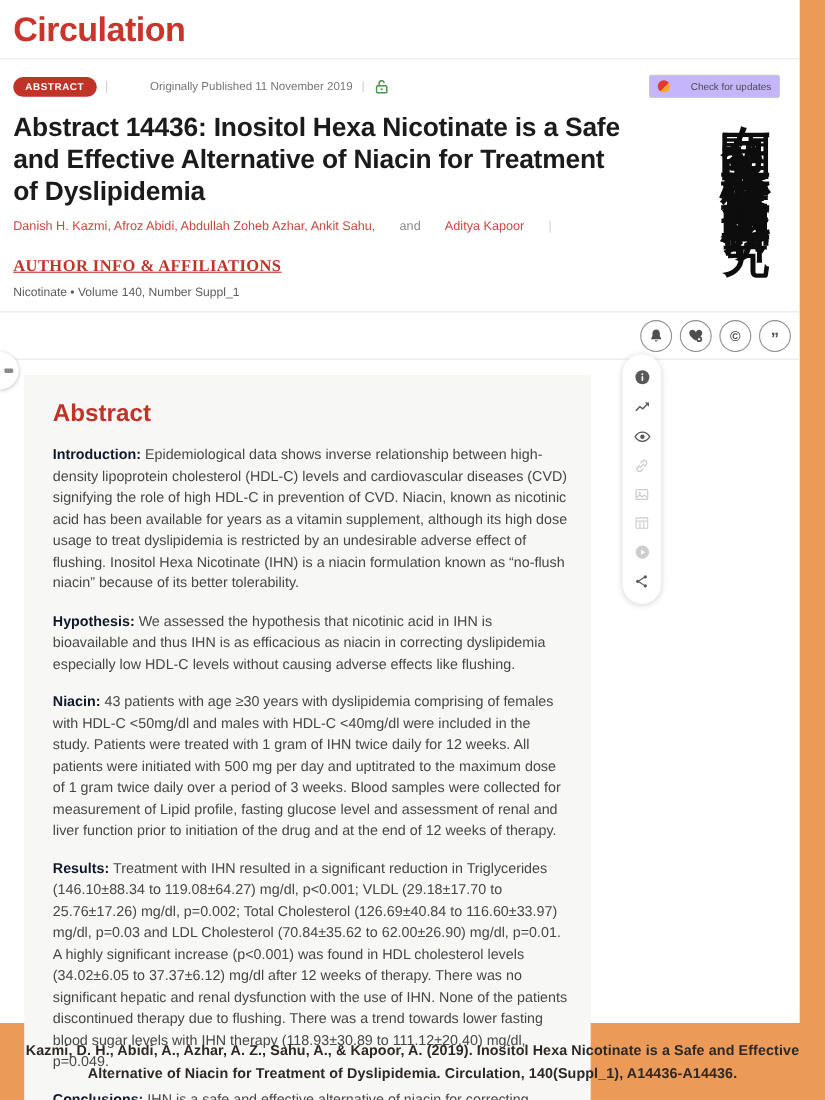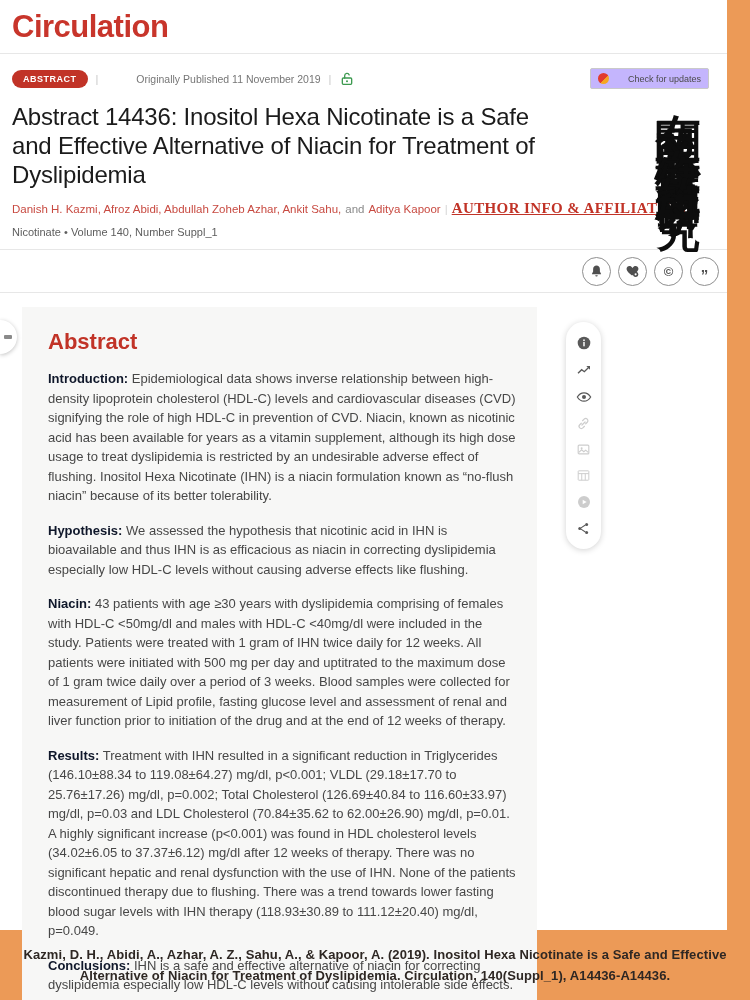--- a/index.html
+++ b/index.html
@@ -20,23 +20,23 @@
   .meta-sep { color:#c9c9c9; font-size:11px; }
   .published { color:#767676; font-size:10.5px;margin-left:30px; }
   .lock { display:inline-flex; margin-top:1px; }
   .check-btn { margin-left:auto; margin-right:6px; display:flex; align-items:flex-end; gap:19px;
                background:#c4b5fd; border:1px solid #c9c9c9; border-radius:2px;
                font-size:9px; color:#4a4a4a; padding:4px 7px; cursor:pointer; }
   .crossmark { width:11px; height:11px; border-radius:50%;
                background:linear-gradient(135deg,#e23b2e 55%,#f5a623 55%); }
 
   .title { margin:13px 12px 0 12px; max-width:552px; font-size:24px; line-height:1.21;
-           font-weight:normal; color:#1b1b1b; letter-spacing:-0.2px; }
-
-  .authors { margin:11px 12px 0 12px; font-size:11.5px; color:#8a8a8a; display:flex; align-items:center; flex-wrap:wrap; gap:4px; }
+           font-weight:bold; color:#1b1b1b; letter-spacing:-0.2px; }
+
+  .authors { margin:11px 12px 0 12px; font-size:11.5px; color:#8a8a8a; display:flex; align-items:center; flex-wrap:wrap; gap:22px; }
   .author-names { color:#C84A41; }
   .author-link { color:#C13327; font-weight:bold; font-size:15px; letter-spacing:.4px;
                  text-decoration:underline; cursor:pointer;font-family:Liberation Serif, serif; }
   .pipe { color:#d5d5d5; }
 
   .journal-line { margin:9px 12px 0 12px; font-size:11px; color:#5d5d5d; }
 
   .hr { border:none; border-top:1px solid #e7e7e7; margin:0; }
   .hr1 { margin-top:11px; }
 

